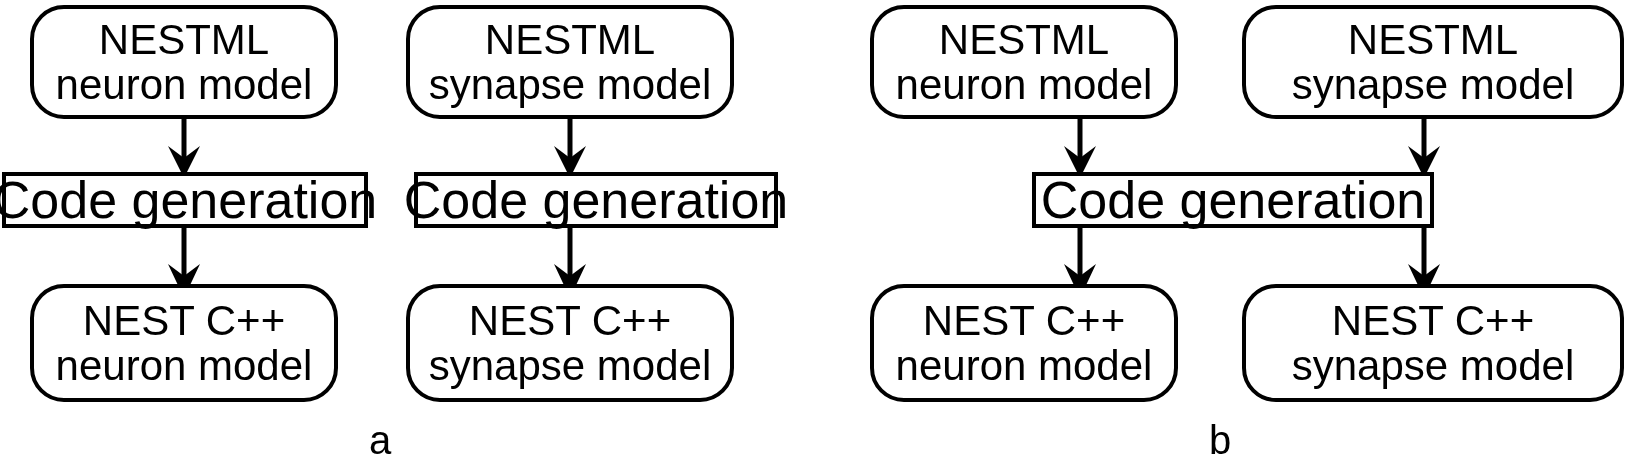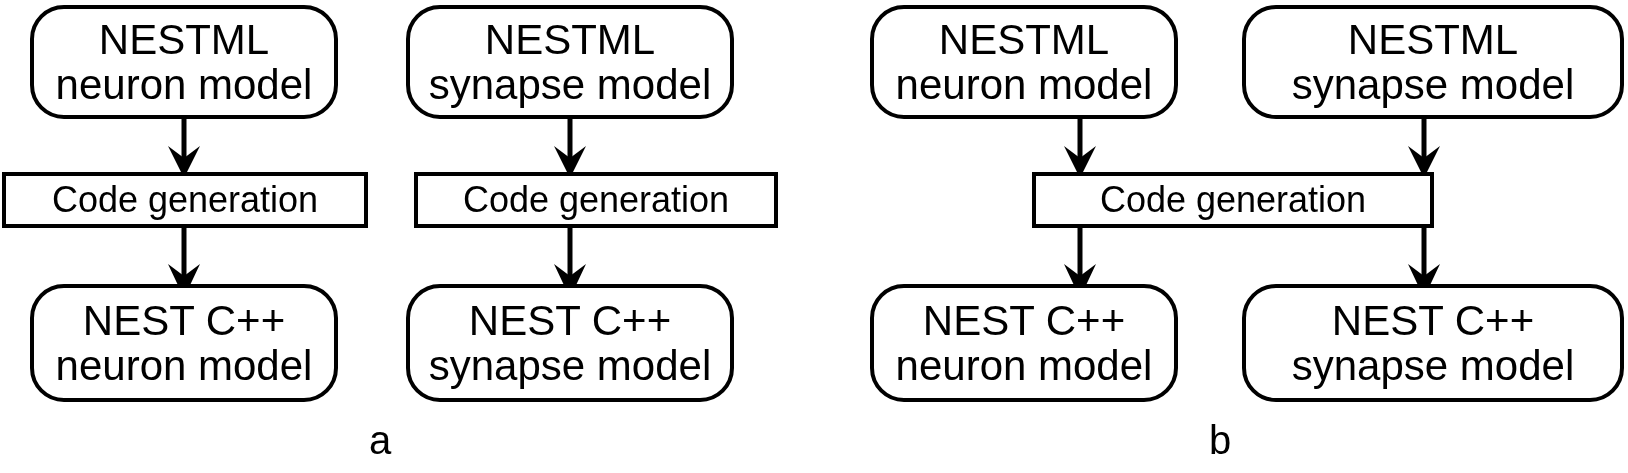--- a/index.html
+++ b/index.html
@@ -36,21 +36,21 @@
     border-radius: 0;
     border-width: 4px;
   }
   .node .line1, .node .line2 {
     display: block;
   }
   .node.two-line {
     font-size: 42px;
   }
   .node.one-line {
-    font-size: 36px;
+    font-size: 52px;
   }
   .arrow {
     position: absolute;
   }
   .panel-label {
     position: absolute;
     font-size: 40px;
     color: #000000;
     text-align: center;
     line-height: 1;

